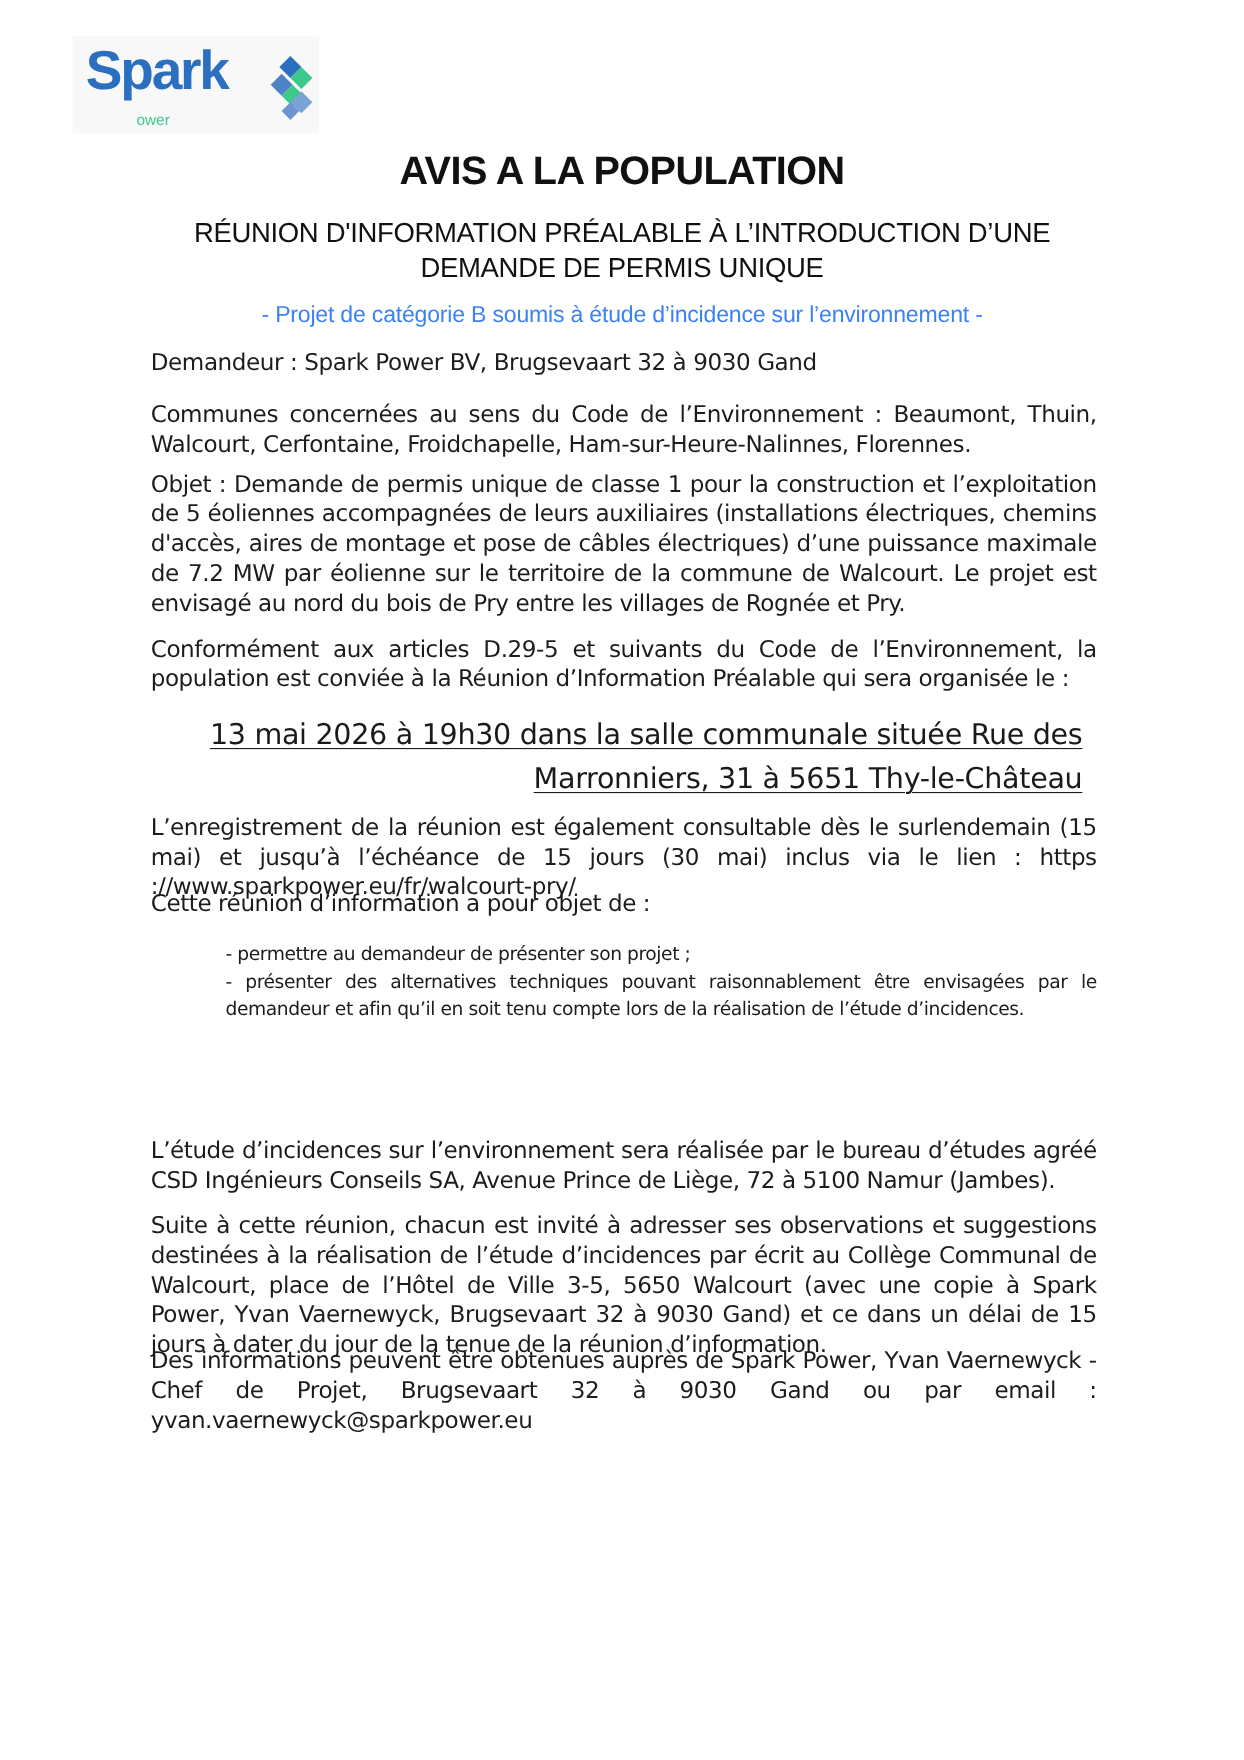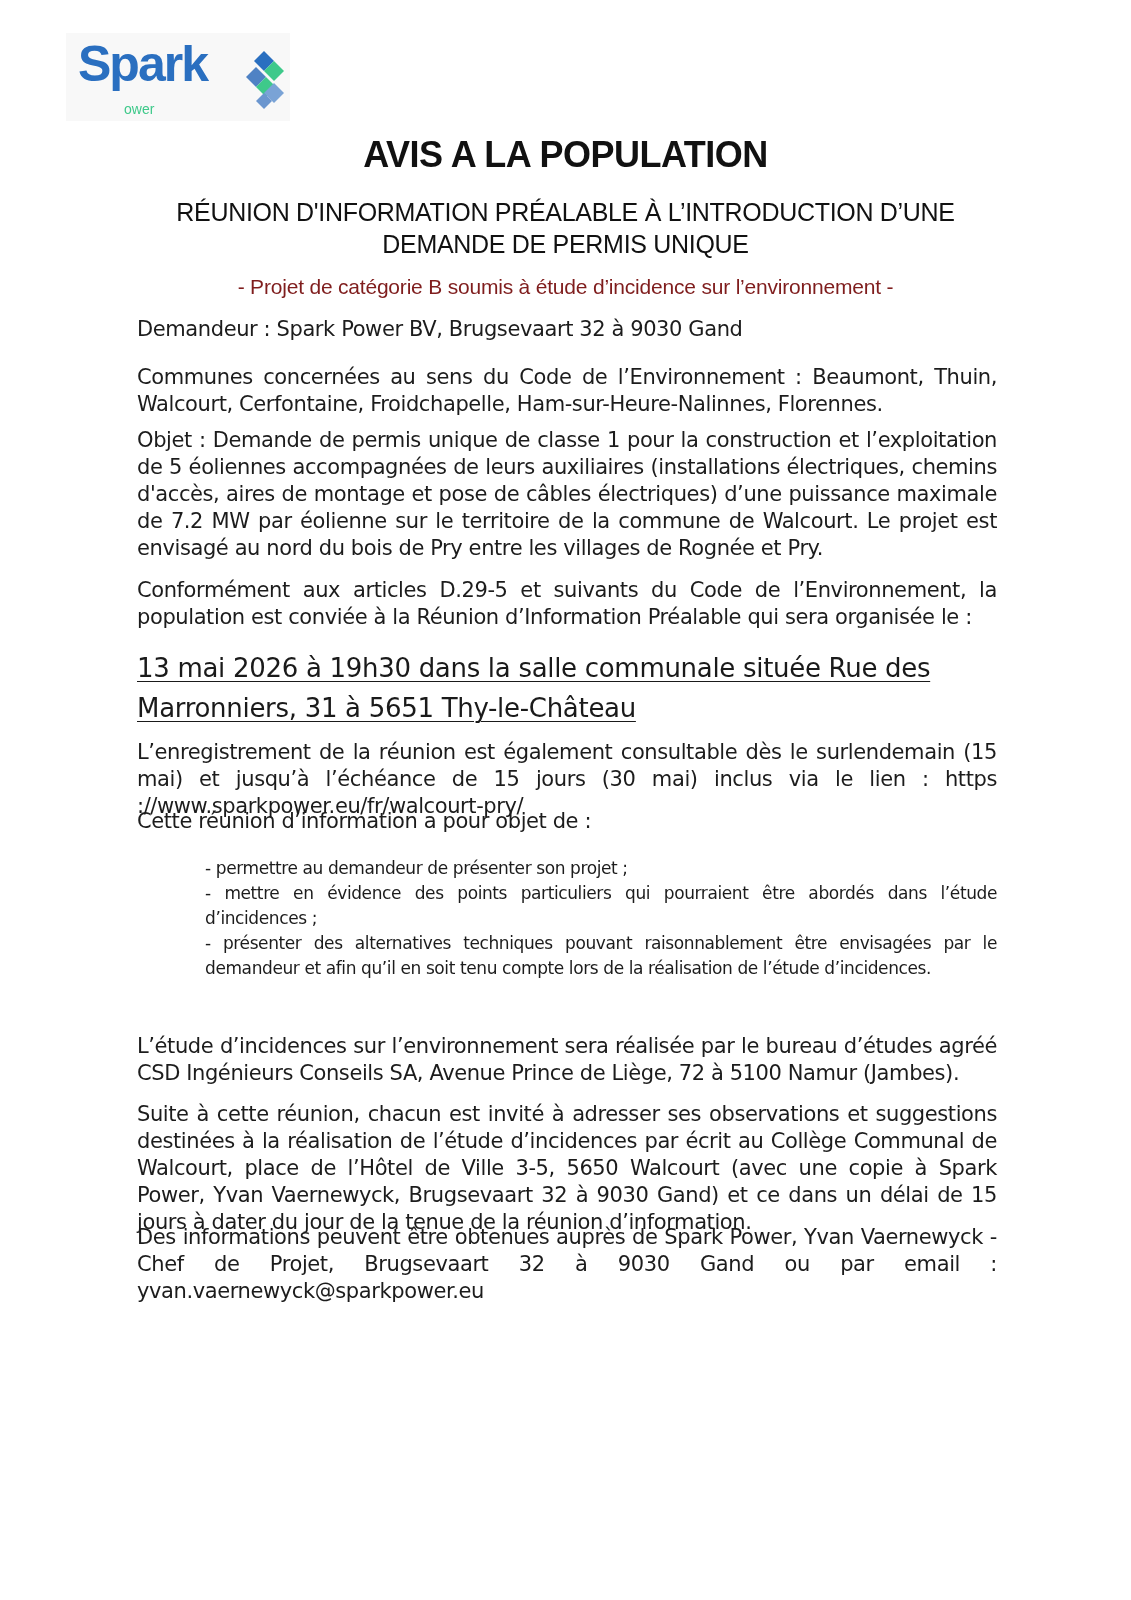--- a/index.html
+++ b/index.html
@@ -76,40 +76,40 @@
       letter-spacing: -0.3px;
     }
     .category {
       position: absolute;
       left: 0;
       width: 1131px;
       top: 275px;
       text-align: center;
       font-family: "Liberation Sans", sans-serif;
       font-size: 21px;
-      color: #7f1d1d;
+      color: #3b82f6;
       letter-spacing: -0.2px;
     }
     .body-block {
       position: absolute;
       left: 137px;
       width: 860px;
       font-family: "DejaVu Sans", sans-serif;
       font-size: 21px;
       line-height: 27px;
       color: #1c1c1c;
       text-align: justify;
       letter-spacing: -0.4px;
     }
     .event {
       position: absolute;
-      left: 137px;
+      left: 124px;
       width: 860px;
       top: 648px;
-      text-align: left;
+      text-align: right;
       font-family: "DejaVu Sans", sans-serif;
       font-size: 26px;
       line-height: 40px;
       color: #1a1a1a;
       text-decoration: underline;
       text-decoration-thickness: 1px;
       text-underline-offset: 4px;
       letter-spacing: -0.3px;
     }
     .list {
@@ -157,19 +157,18 @@
 <div class="body-block" style="top:427px;">Objet : Demande de permis unique de classe 1 pour la construction et l’exploitation de 5 éoliennes accompagnées de leurs auxiliaires (installations électriques, chemins d'accès, aires de montage et pose de câbles électriques) d’une puissance maximale de 7.2 MW par éolienne sur le territoire de la commune de Walcourt. Le projet est envisagé au nord du bois de Pry entre les villages de Rognée et Pry.</div>
 <div class="body-block" style="top:577px;">Conformément aux articles D.29-5 et suivants du Code de l’Environnement, la population est conviée à la Réunion d’Information Préalable qui sera organisée le :</div>
 
 <div class="event">13 mai 2026 à 19h30 dans la salle communale située Rue des Marronniers, 31 à 5651 Thy-le-Château</div>
 
 <div class="body-block" style="top:739px;">L’enregistrement de la réunion est également consultable dès le surlendemain (15 mai) et jusqu’à l’échéance de 15 jours (30 mai) inclus via le lien : https ://www.sparkpower.eu/fr/walcourt-pry/</div>
 <div class="body-block" style="top:808px;">Cette réunion d’information a pour objet de :</div>
 
 <ul class="list">
   <li>- permettre au demandeur de présenter son projet ;</li>
-  <li>- mettre en évidence des points particuliers qui pourraient être abordés dans l’étude d’incidences ;</li>
   <li>- présenter des alternatives techniques pouvant raisonnablement être envisagées par le demandeur et afin qu’il en soit tenu compte lors de la réalisation de l’étude d’incidences.</li>
 </ul>
 
 <div class="body-block" style="top:1033px;">L’étude d’incidences sur l’environnement sera réalisée par le bureau d’études agréé CSD Ingénieurs Conseils SA, Avenue Prince de Liège, 72 à 5100 Namur (Jambes).</div>
 <div class="body-block" style="top:1101px;">Suite à cette réunion, chacun est invité à adresser ses observations et suggestions destinées à la réalisation de l’étude d’incidences par écrit au Collège Communal de Walcourt, place de l’Hôtel de Ville 3-5, 5650 Walcourt (avec une copie à Spark Power, Yvan Vaernewyck, Brugsevaart 32 à 9030 Gand) et ce dans un délai de 15 jours à dater du jour de la tenue de la réunion d’information.</div>
 <div class="body-block" style="top:1224px;">Des informations peuvent être obtenues auprès de Spark Power, Yvan Vaernewyck - Chef de Projet, Brugsevaart 32 à 9030 Gand ou par email : yvan.vaernewyck@sparkpower.eu</div>
 
 </body></html>

